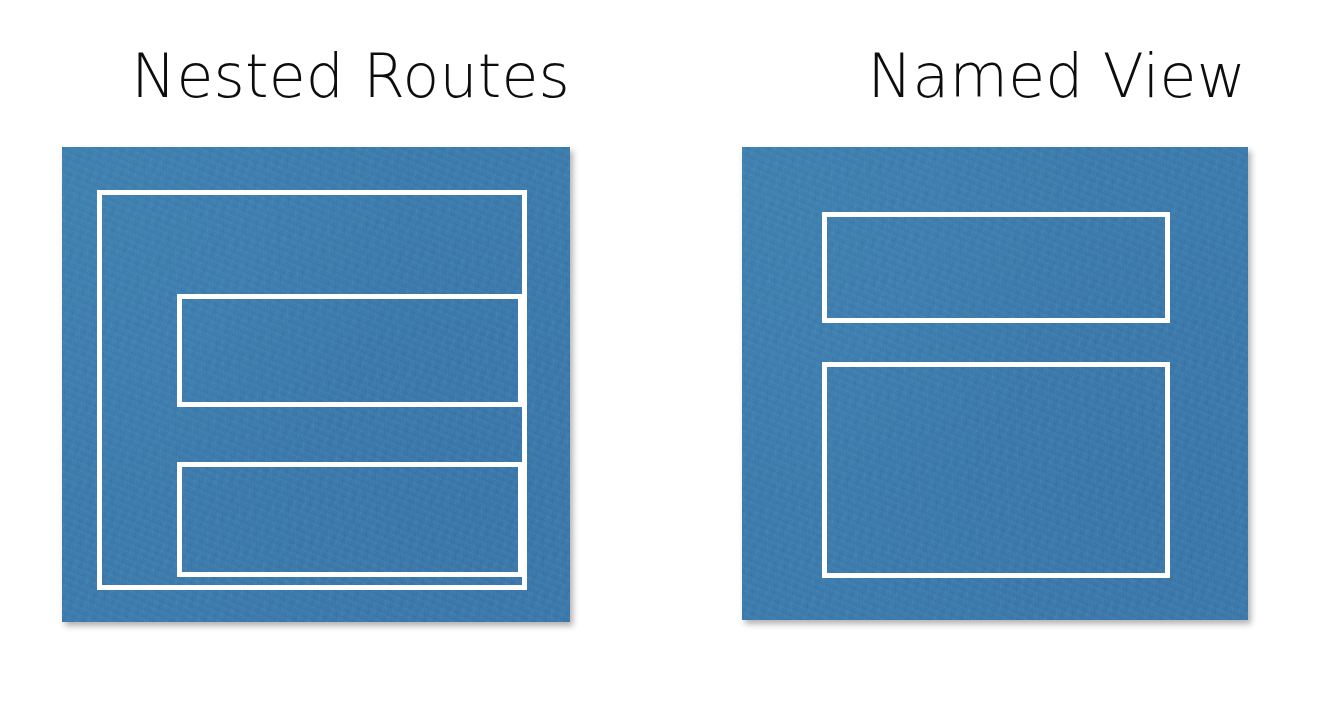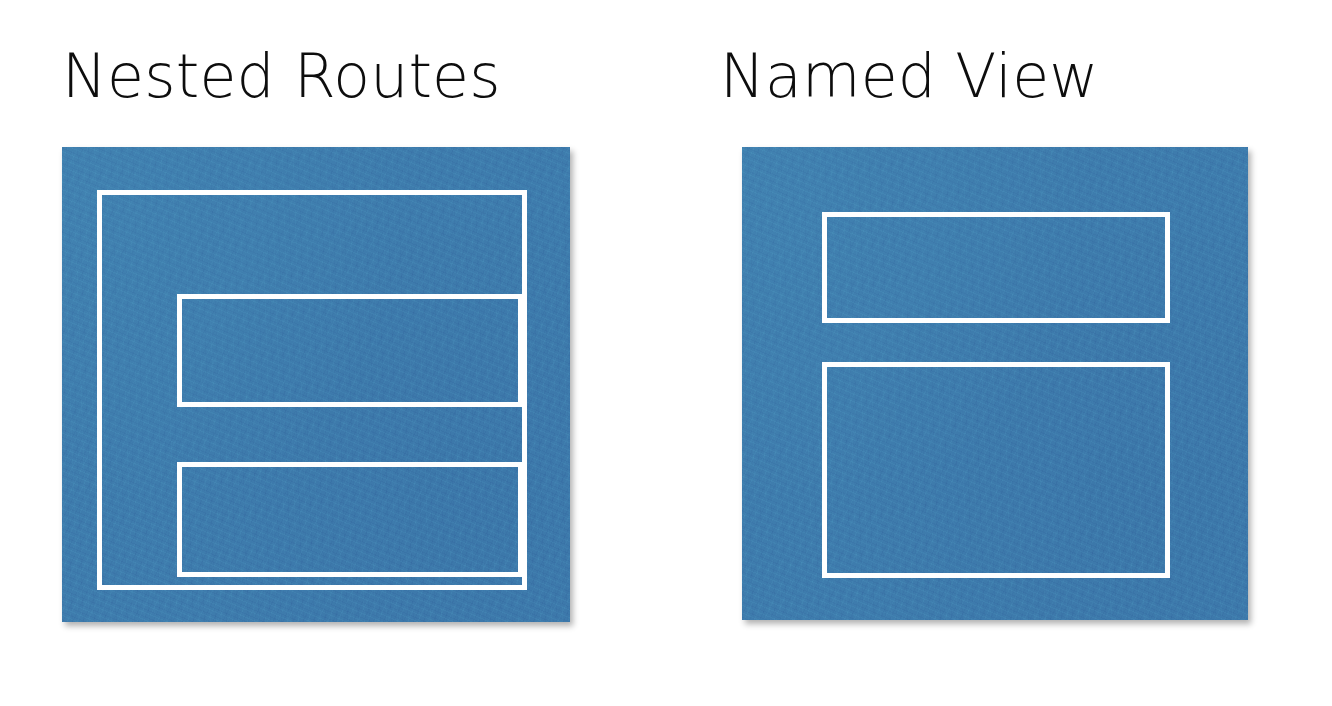--- a/index.html
+++ b/index.html
@@ -26,36 +26,36 @@
   }
 
   
   .diagram-group {
     position: absolute;
   }
 
   
   .diagram-title {
     position: absolute;
-    text-align: left;
+    text-align: right;
     color: #0d0d0d;
     font-family: "DejaVu Sans", "Liberation Sans", sans-serif;
     font-weight: 300;
     font-size: 60px;
     line-height: 1;
     letter-spacing: 0.2px;
     white-space: nowrap;
   }
   #title-nested-routes {
     left: 62px;
     top: 46px;
     width: 508px;
   }
   #title-named-view {
-    left: 720px;
+    left: 740px;
     top: 46px;
     width: 506px;
   }
 
   
   .panel {
     position: absolute;
     background-color: #3e7cad;
     box-shadow: 3px 4px 6px rgba(0, 0, 0, 0.30);
     overflow: hidden;

